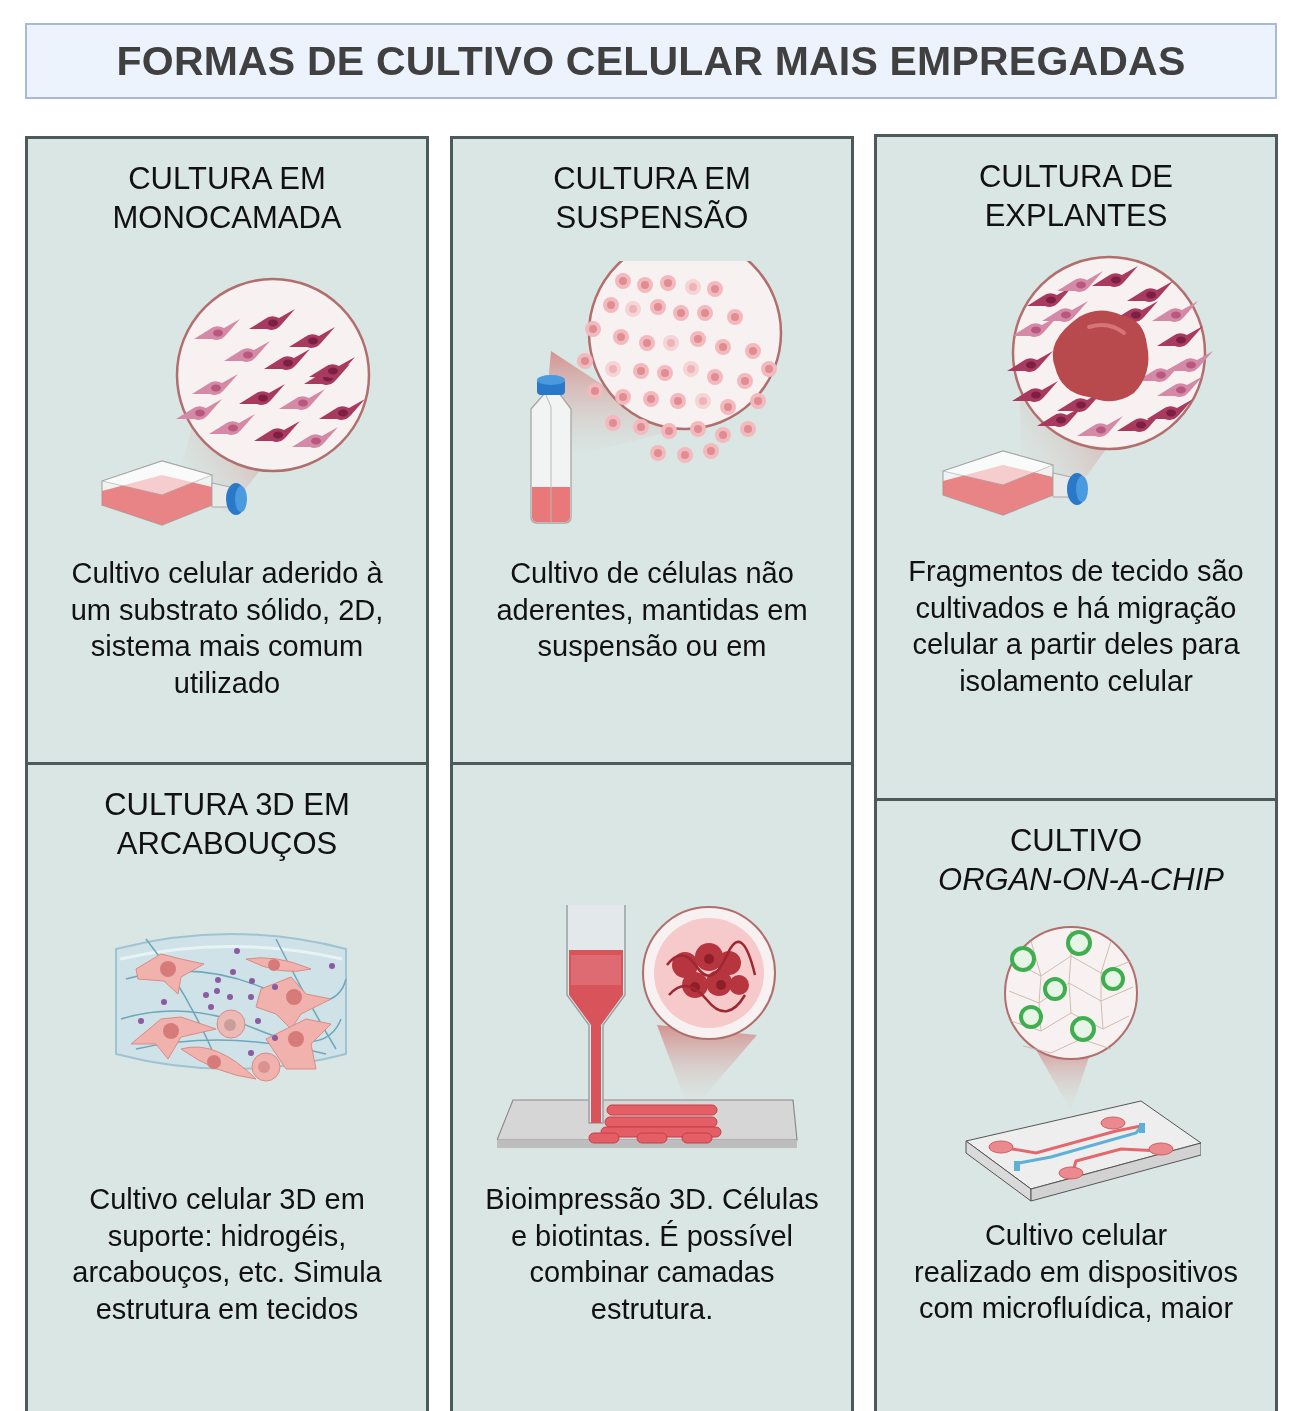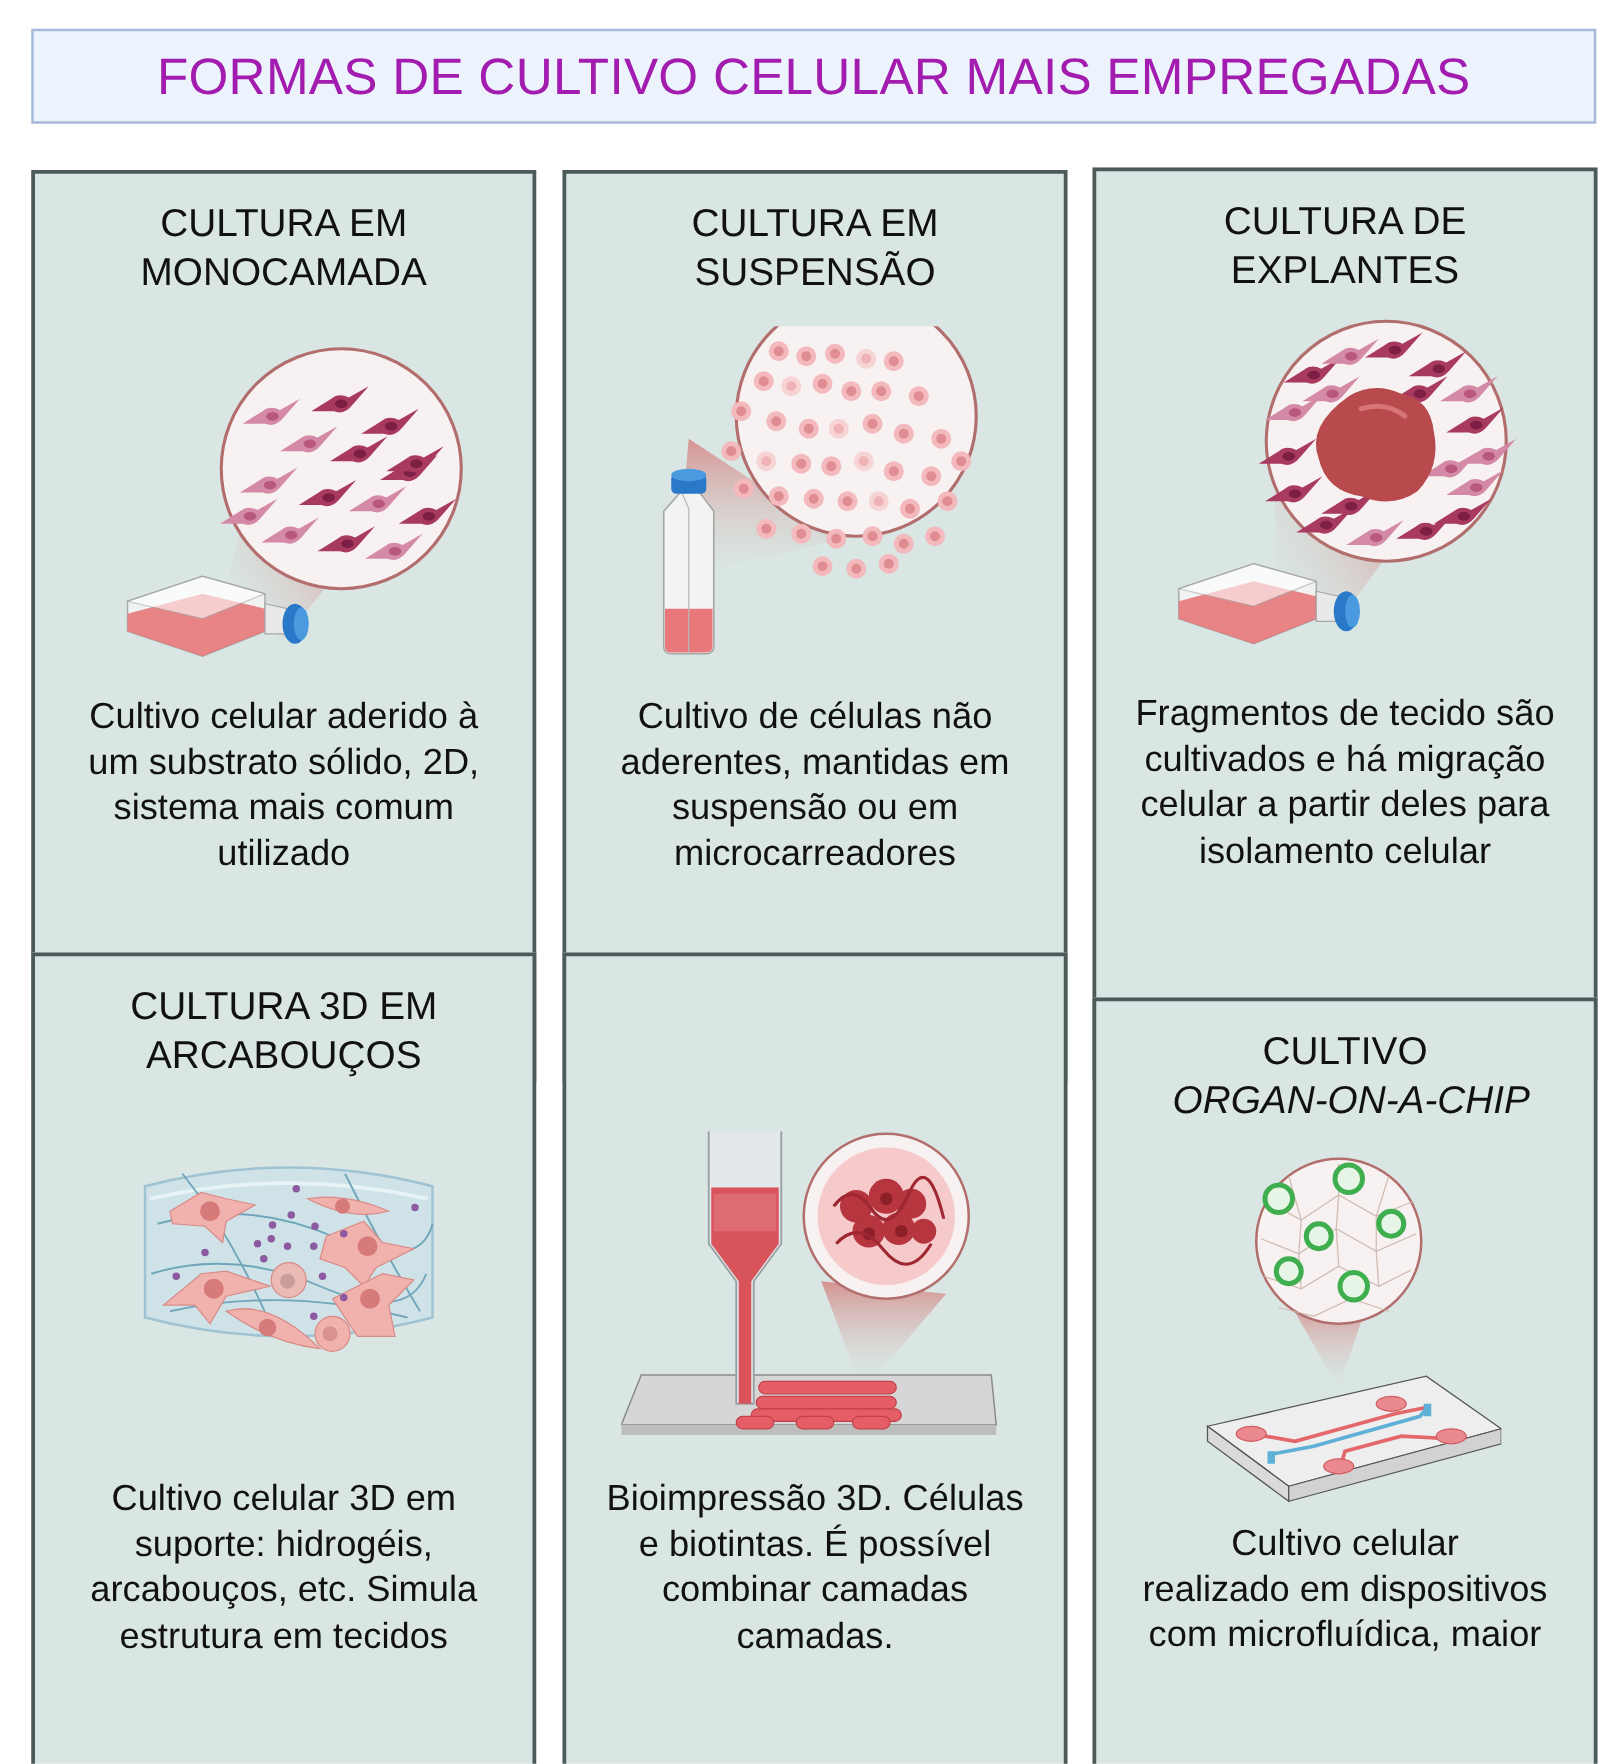--- a/index.html
+++ b/index.html
@@ -1,18 +1,18 @@
 <!DOCTYPE html>
 <html><head>
 <meta charset="utf-8">
 <style>
   html, body { margin:0; padding:0; background:#ffffff; }
   body { width:1299px; height:1411px; position:relative; font-family:"Liberation Sans", sans-serif; color:#111; overflow:hidden; }
   .title-box { position:absolute; left:25px; top:23px; width:1252px; height:76px; background:#edf3fc; border:2px solid #a8badb; box-sizing:border-box; display:flex; align-items:center; justify-content:center; }
-  .title-box span { font-size:41px; letter-spacing:0.2px; color:#a21caf; }
+  .title-box span { font-size:41px; letter-spacing:0.2px; color:#404040;font-weight:bold; }
   .panel { position:absolute; width:404px; height:730px; background:#d9e6e3; border:3px solid #4c5a59; box-sizing:border-box; }
   .panel .heading { position:absolute; left:0; right:0; top:20px; text-align:center; font-size:31px; line-height:39px; color:#111; }
   .panel .heading .it { font-style:italic;padding-left:10px; }
   .panel .desc { position:absolute; left:6px; right:6px; top:416px; text-align:center; font-size:29px; line-height:36.5px; color:#111; }
   .panel svg { position:absolute; }
   #p1 { left:25px; top:136px; }
   #p2 { left:450px; top:136px; }
   #p3 { left:874px; top:134px; }
   #p4 { left:25px; top:762px; }
   #p5 { left:450px; top:762px; }
@@ -152,21 +152,20 @@
       <path d="M9,226 L47,226 L47,256 Q47,261 42,261 L14,261 Q9,261 9,256 Z" fill="#e8787a"></path>
       <path d="M22,132 L28,146 L28,262" fill="none" stroke="#b8b8b8" stroke-width="1"></path>
       <rect x="14" y="118" width="28" height="16" rx="4" fill="#2a78c8"></rect>
       <ellipse cx="28" cy="119" rx="14" ry="5" fill="#4a9ae0"></ellipse>
     </g>
   </svg>
   <div class="desc">
     <div>Cultivo de células não</div>
     <div>aderentes, mantidas em</div>
     <div>suspensão ou em</div>
-    <div>microcarreadores</div>
   </div>
 </div>
 
 <div class="panel" id="p3">
   <div class="heading">
     <div>CULTURA  DE</div>
     <div>EXPLANTES</div>
   </div>
   <svg style="left:62px; top:118px" width="280" height="280" viewBox="0 0 280 280">
     <polygon points="82,208 80,100 170,190 130,245" fill="url(#beam)"></polygon>
@@ -293,21 +292,21 @@
       </g>
     <g stroke="#9e2731" stroke-width="2.5" fill="none">
       <path d="M170,60 Q185,40 200,62 T230,50 T258,70"></path>
       <path d="M172,90 Q190,70 210,95 T248,90"></path>
     </g>
   </svg>
   <div class="desc">
     <div>Bioimpressão 3D. Células</div>
     <div>e  biotintas. É possível</div>
     <div>combinar camadas</div>
-    <div>camadas.</div>
+    <div>estrutura.</div>
   </div>
 </div>
 
 <div class="panel" id="p6">
   <div class="heading">
     <div>CULTIVO</div>
     <div class="it">ORGAN-ON-A-CHIP</div>
   </div>
   <svg style="left:84px; top:120px" width="240" height="290" viewBox="0 0 240 290">
     <polygon points="70,120 130,130 110,190" fill="url(#beamUp)"></polygon>

